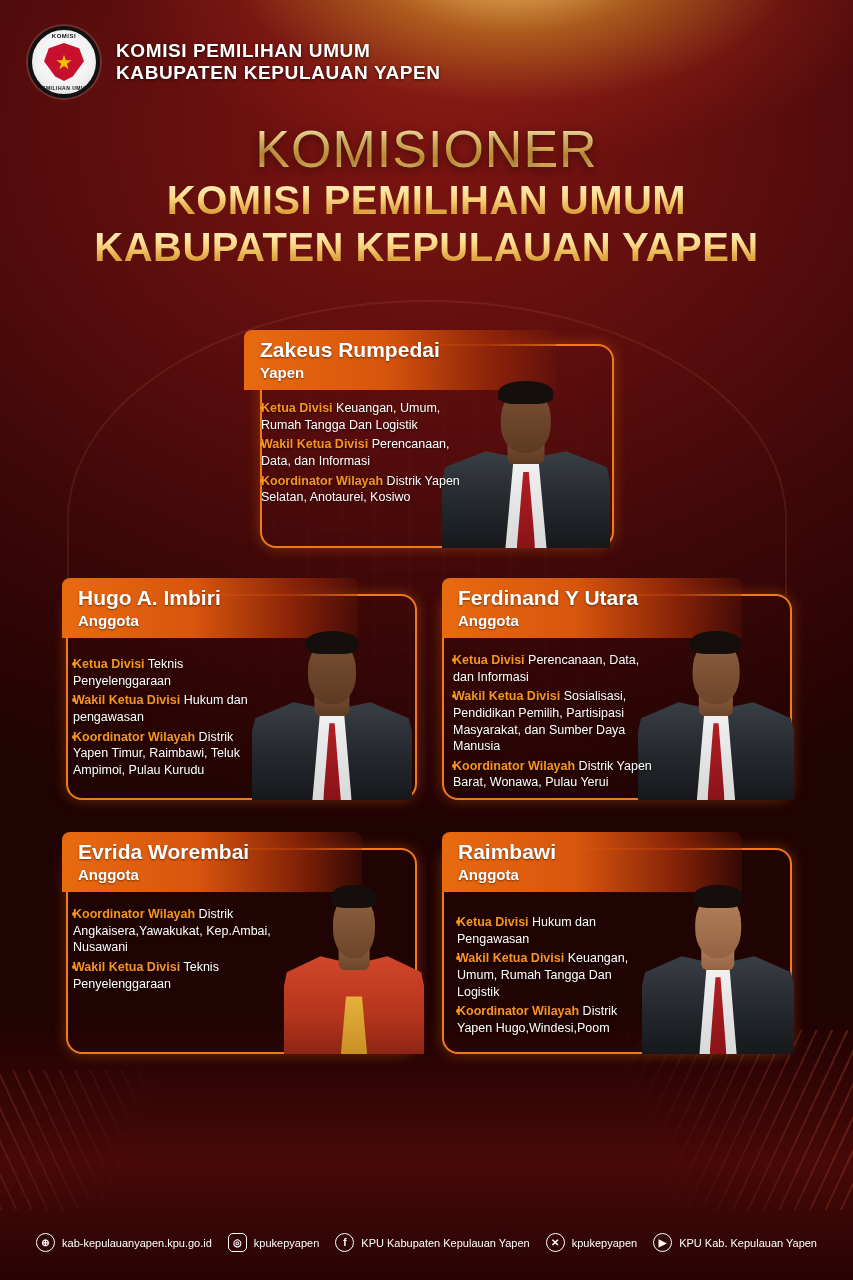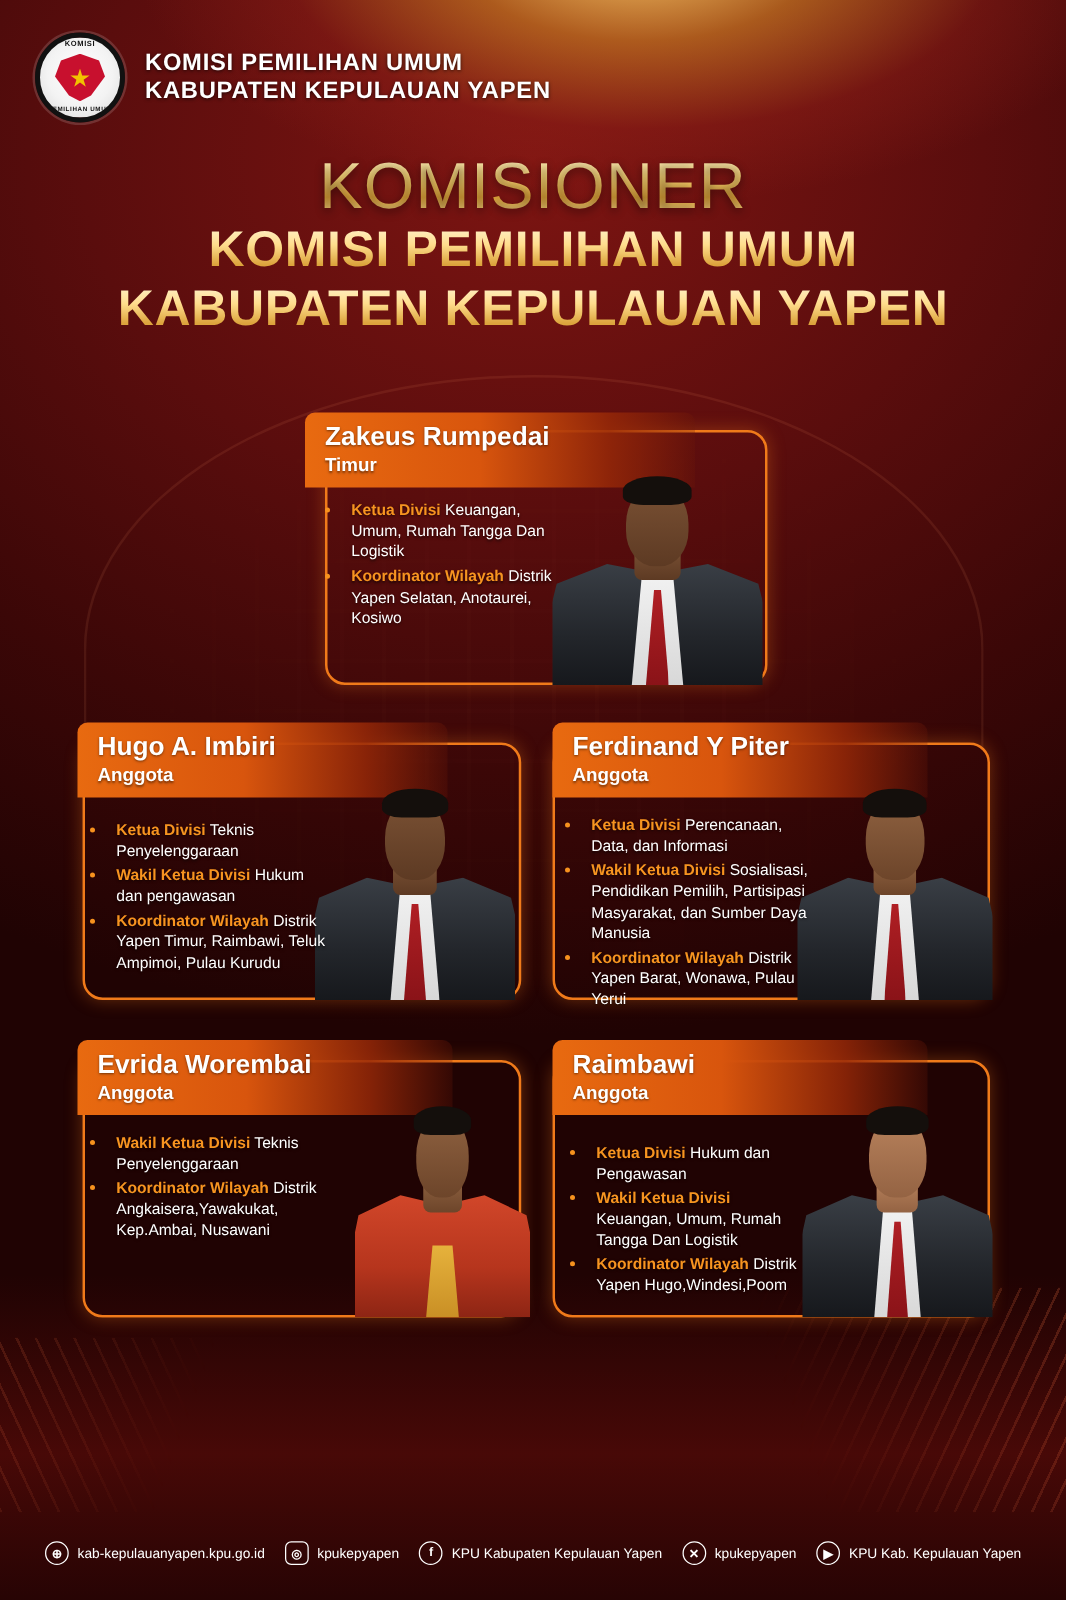--- a/index.html
+++ b/index.html
@@ -189,21 +189,21 @@
   }
   .bullets {
     position: absolute;
     color: #ffffff;
     font-size: 12.5px;
     line-height: 1.33;
   }
   .bullets li {
     list-style: none;
     position: relative;
-    padding-left: 21px;
+    padding-left: 1px;
     margin-bottom: 3px;
     text-shadow: 0 1px 2px rgba(0,0,0,0.6);
   }
   .bullets li:before {
     content: "";
     position: absolute;
     left: 0; top: 6px;
     width: 4px; height: 4px;
     background: #f7921e;
     border-radius: 50%;
@@ -328,34 +328,35 @@
   <div class="title-block">
     <div class="title-1">KOMISIONER</div>
     <div class="title-2">KOMISI PEMILIHAN UMUM</div>
     <div class="title-3">KABUPATEN KEPULAUAN YAPEN</div>
   </div>
 
   <div class="card" style="left:244px; top:330px; width:370px; height:216px;">
     <div class="card-frame" style="left:16px; top:14px; width:354px; height:204px;"></div>
     <div class="name-bar" style="width:312px;">
       <div class="nm">Zakeus Rumpedai</div>
-      <div class="role">Timur</div>
+      <div class="role">Yapen</div>
     </div>
     <div class="portrait skin-dark" style="left:198px; top:28px; width:168px; height:190px;">
       <div class="ph">
           <div class="suit"></div>
           <div class="shirt"></div>
           <div class="tie"></div>
           <div class="neck"></div>
           <div class="head"></div>
           <div class="hair"></div>
         </div>
     </div>
     <ul class="bullets" style="left:16px; top:70px; width:200px;">
       <li><b>Ketua Divisi</b> <span>Keuangan, Umum, Rumah Tangga Dan Logistik</span></li>
+      <li><b>Wakil Ketua Divisi</b> <span>Perencanaan, Data, dan Informasi</span></li>
       <li><b>Koordinator Wilayah</b> <span>Distrik Yapen Selatan, Anotaurei, Kosiwo</span></li>
     </ul>
   </div>
 
   <div class="card" style="left:62px; top:578px; width:355px; height:278px;">
     <div class="card-frame" style="left:4px; top:16px; width:351px; height:206px;"></div>
     <div class="name-bar" style="width:296px;">
       <div class="nm">Hugo A. Imbiri</div>
       <div class="role">Anggota</div>
     </div>
@@ -372,21 +373,21 @@
     <ul class="bullets" style="left:10px; top:78px; width:192px;">
       <li><b>Ketua Divisi</b> <span>Teknis Penyelenggaraan</span></li>
       <li><b>Wakil Ketua Divisi</b> <span>Hukum dan pengawasan</span></li>
       <li><b>Koordinator Wilayah</b> <span>Distrik Yapen Timur, Raimbawi, Teluk Ampimoi, Pulau Kurudu</span></li>
     </ul>
   </div>
 
   <div class="card" style="left:442px; top:578px; width:350px; height:222px;">
     <div class="card-frame" style="left:0px; top:16px; width:350px; height:206px;"></div>
     <div class="name-bar" style="width:300px;">
-      <div class="nm">Ferdinand Y Piter</div>
+      <div class="nm">Ferdinand Y Utara</div>
       <div class="role">Anggota</div>
     </div>
     <div class="portrait skin-mid" style="left:196px; top:30px; width:156px; height:192px;">
       <div class="ph">
           <div class="suit"></div>
           <div class="shirt"></div>
           <div class="tie"></div>
           <div class="neck"></div>
           <div class="head"></div>
           <div class="hair"></div>
@@ -408,22 +409,22 @@
     <div class="portrait skin-mid dress-red" style="left:222px; top:30px; width:140px; height:192px;">
       <div class="ph">
           <div class="suit"></div>
           <div class="shirt"></div>
           <div class="neck"></div>
           <div class="head"></div>
           <div class="hair"></div>
         </div>
     </div>
     <ul class="bullets" style="left:10px; top:74px; width:216px;">
+      <li><b>Koordinator Wilayah</b> <span>Distrik Angkaisera,Yawakukat, Kep.Ambai, Nusawani</span></li>
       <li><b>Wakil Ketua Divisi</b> <span>Teknis Penyelenggaraan</span></li>
-      <li><b>Koordinator Wilayah</b> <span>Distrik Angkaisera,Yawakukat, Kep.Ambai, Nusawani</span></li>
     </ul>
   </div>
 
   <div class="card" style="left:442px; top:832px; width:350px; height:222px;">
     <div class="card-frame" style="left:0px; top:16px; width:350px; height:206px;"></div>
     <div class="name-bar" style="width:300px;">
       <div class="nm">Raimbawi</div>
       <div class="role">Anggota</div>
     </div>
     <div class="portrait skin-light" style="left:200px; top:30px; width:152px; height:192px;">

